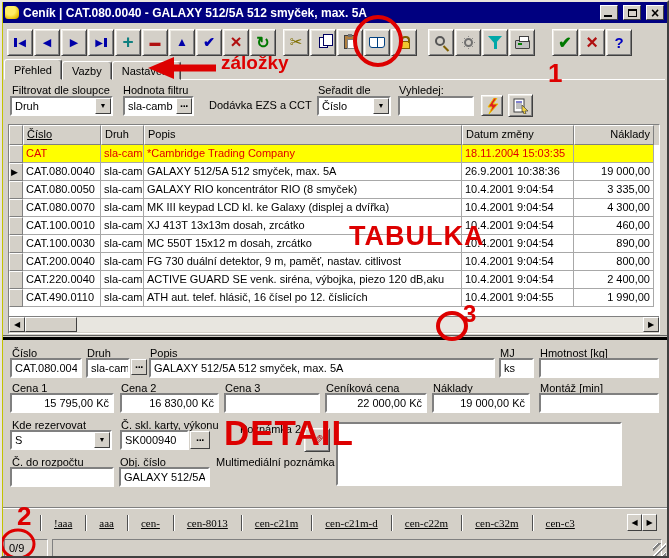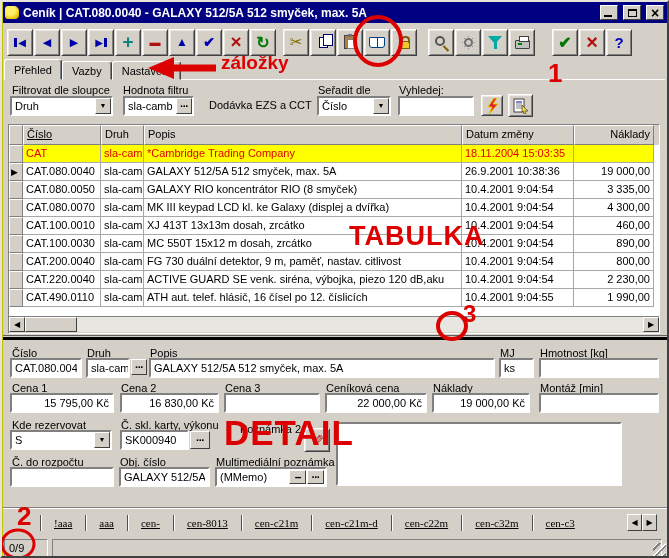--- a/index.html
+++ b/index.html
@@ -339,21 +339,21 @@
           <div class="gc c3">FG 730 duální detektor, 9 m, paměť, nastav. citlivost</div>
           <div class="gc c4">10.4.2001 9:04:54</div>
           <div class="gc c5">800,00</div>
         </div>
         <div class="grow">
           <div class="gc c0 ind"></div>
           <div class="gc c1">CAT.220.0040</div>
           <div class="gc c2">sla-camb</div>
           <div class="gc c3">ACTIVE GUARD SE venk. siréna, výbojka, piezo 120 dB,aku</div>
           <div class="gc c4">10.4.2001 9:04:54</div>
-          <div class="gc c5">2 230,00</div>
+          <div class="gc c5">2 400,00</div>
         </div>
         <div class="grow">
           <div class="gc c0 ind"></div>
           <div class="gc c1">CAT.490.0110</div>
           <div class="gc c2">sla-camb</div>
           <div class="gc c3">ATH aut. telef. hlásič, 16 čísel po 12. číslicích</div>
           <div class="gc c4">10.4.2001 9:04:55</div>
           <div class="gc c5">1 990,00</div>
         </div>
       </div>
@@ -405,25 +405,20 @@
     <span class="sqbtn note-btn" style="left:302px;top:88px;">
         <span class="ic i-note"></span>
       </span>
     <div class="memo" style="left:334px;top:82px;width:286px;height:64px;"></div>
 
     <span class="dlabel" style="left:10px;top:116px;">Č. do rozpočtu</span>
     <input class="dfield" style="left: 8px; top: 127px; width: 104px;" value="">
     <span class="dlabel" style="left:118px;top:116px;">Obj. číslo</span>
     <input class="dfield" style="left: 117px; top: 127px; width: 91px;" value="GALAXY 512/5A">
     <span class="dlabel" style="left:214px;top:116px;">Multimediální poznámka</span>
-    <div class="dfield" style="left:213px;top:127px;width:112px;">
-      <span>(MMemo)</span>
-      <span class="dots-btn minus-btn" style="right:19px;top:1px;width:17px;height:14px;"></span>
-      <span class="dots-btn" style="right:1px;top:1px;width:17px;height:14px;"></span>
-    </div>
   </div>
 
   <div class="btabs">
     <div class="btab-strip">
         <span class="btsep"></span>
         <span class="btab">!aaa</span>
         <span class="btsep"></span>
         <span class="btab">aaa</span>
         <span class="btsep"></span>
         <span class="btab">cen-</span>

